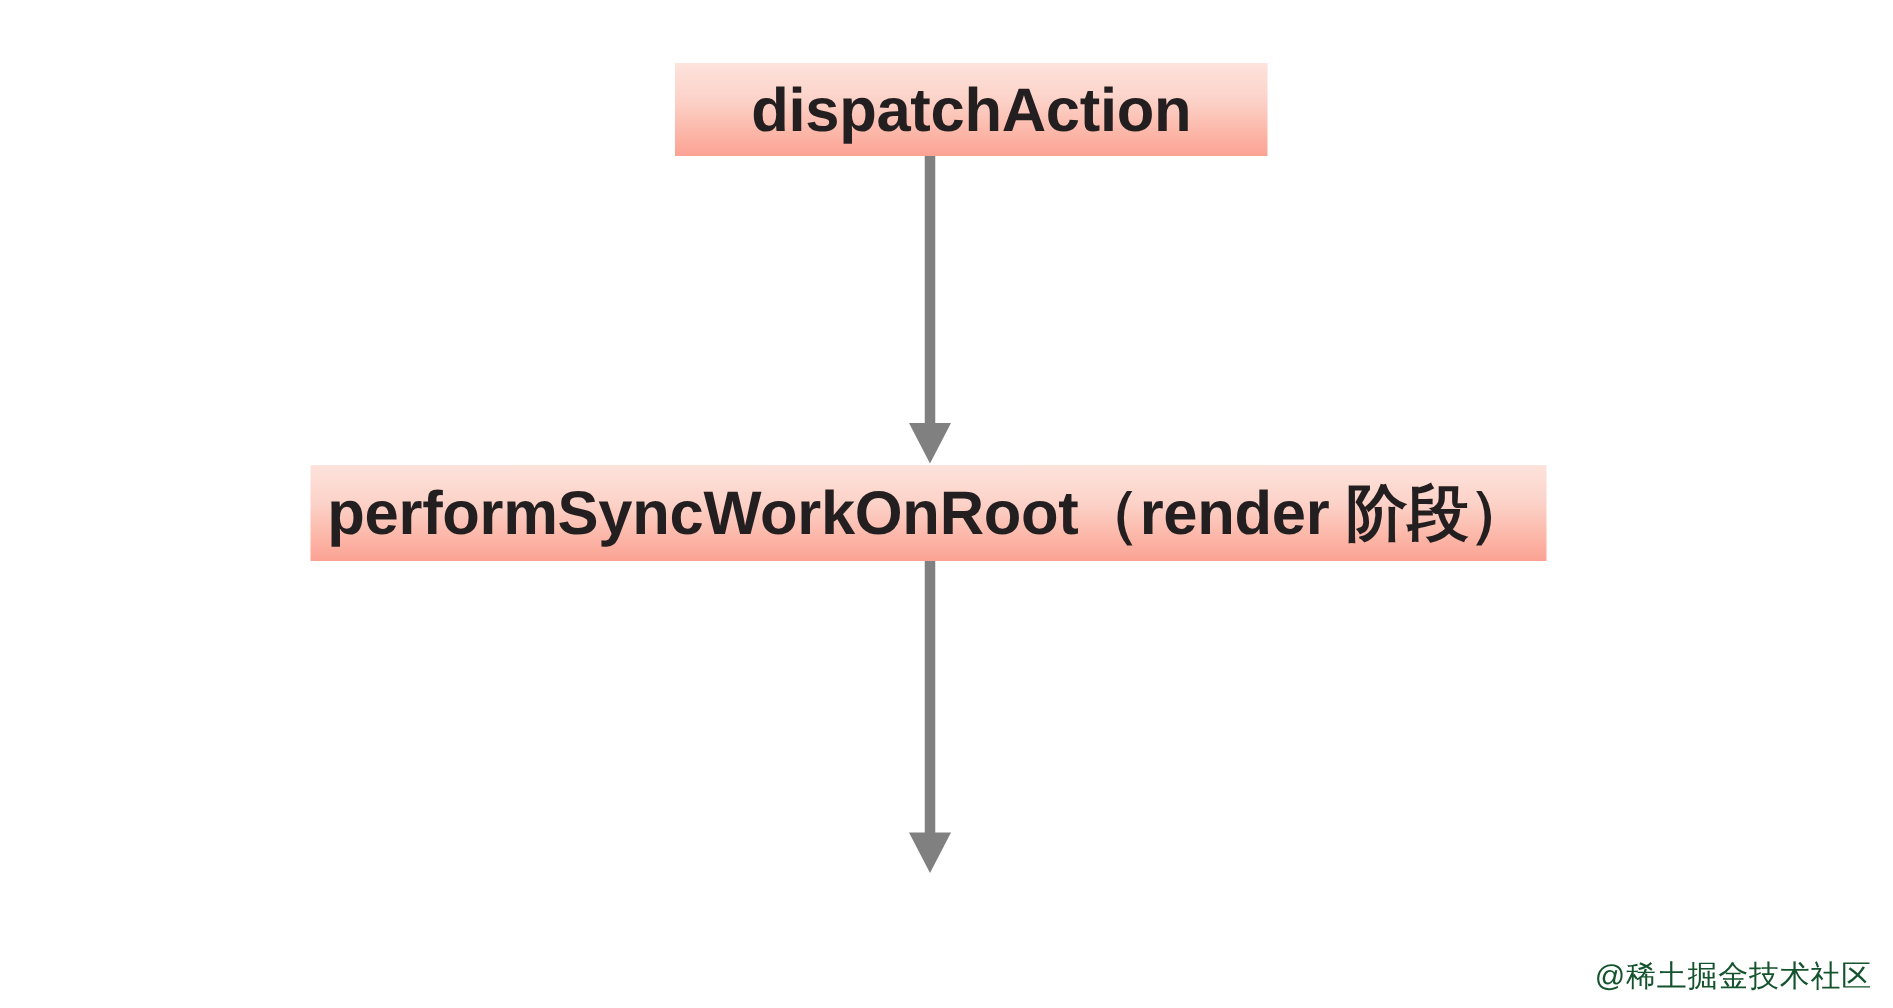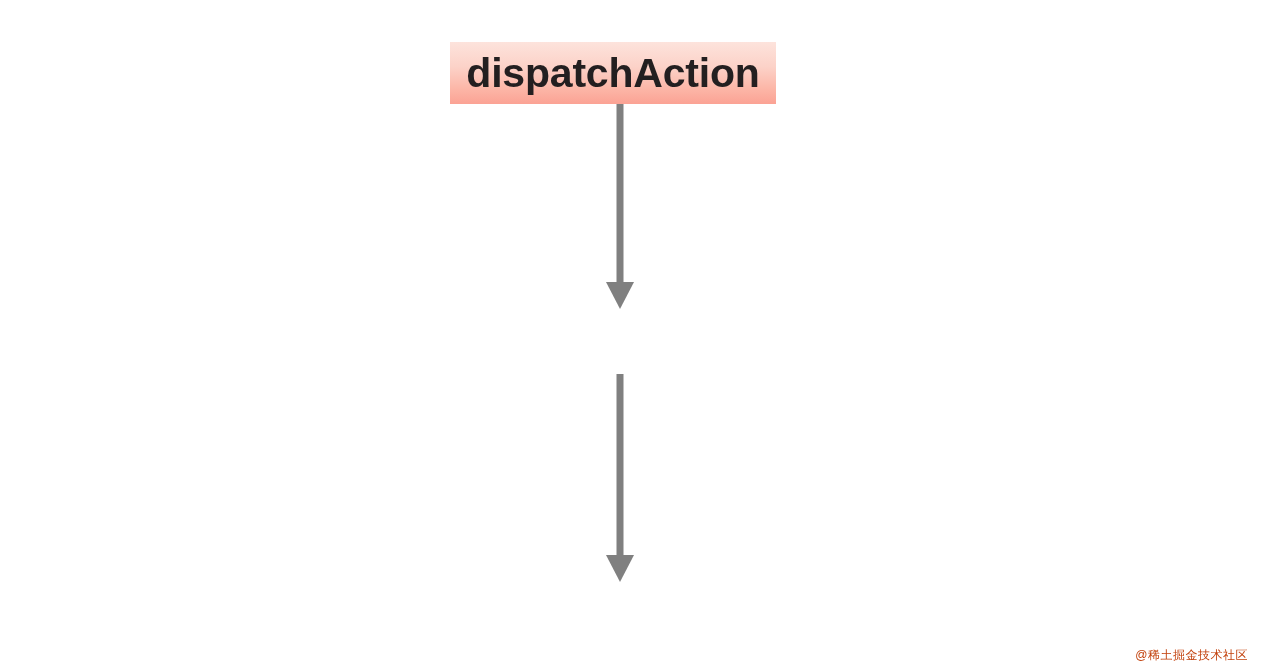--- a/index.html
+++ b/index.html
@@ -27,21 +27,21 @@
     background: linear-gradient(180deg, #fde3dc 0%, #fcd2c8 40%, #fcb4a5 78%, #fba294 100%);
     color: #231f20;
     font-weight: 700;
     letter-spacing: -0.2px;
     white-space: nowrap;
     box-sizing: border-box;
   }
   #node-dispatch {
     left: 450px;
     top: 42px;
-    width: 326px;
+    width: 395px;
     height: 62px;
     font-size: 41px;
   }
   #node-perform {
     left: 207px;
     top: 310px;
     width: 824px;
     height: 64px;
     font-size: 41px;
   }
@@ -57,22 +57,22 @@
     left: 0;
     top: 0;
     width: 1262px;
     height: 672px;
     pointer-events: none;
   }
   .watermark {
     position: absolute;
     right: 14px;
     bottom: 8px;
-    color: #c2410c;
-    font-size: 12px;
+    color: #14532d;
+    font-size: 20px;
     letter-spacing: 0.5px;
     font-weight: 400;
   }
 </style>
 </head>
 <body>
 
 <div class="canvas">
 
   <svg class="arrow-layer" viewBox="0 0 1262 672" width="1262" height="672" xmlns="http://www.w3.org/2000/svg">
@@ -83,17 +83,20 @@
     <g>
       <line x1="620" y1="374" x2="620" y2="562" stroke="#808080" stroke-width="7"></line>
       <polygon points="620,582 606,555 634,555" fill="#808080"></polygon>
     </g>
   </svg>
 
   <div class="node" id="node-dispatch">
     <span>dispatchAction</span>
   </div>
 
+  <div class="node" id="node-perform">
+    <span>performSyncWorkOnRoot（render 阶段）</span>
+  </div>
 
 
   <div class="watermark">@稀土掘金技术社区</div>
 
 </div>
 
 </body></html>

